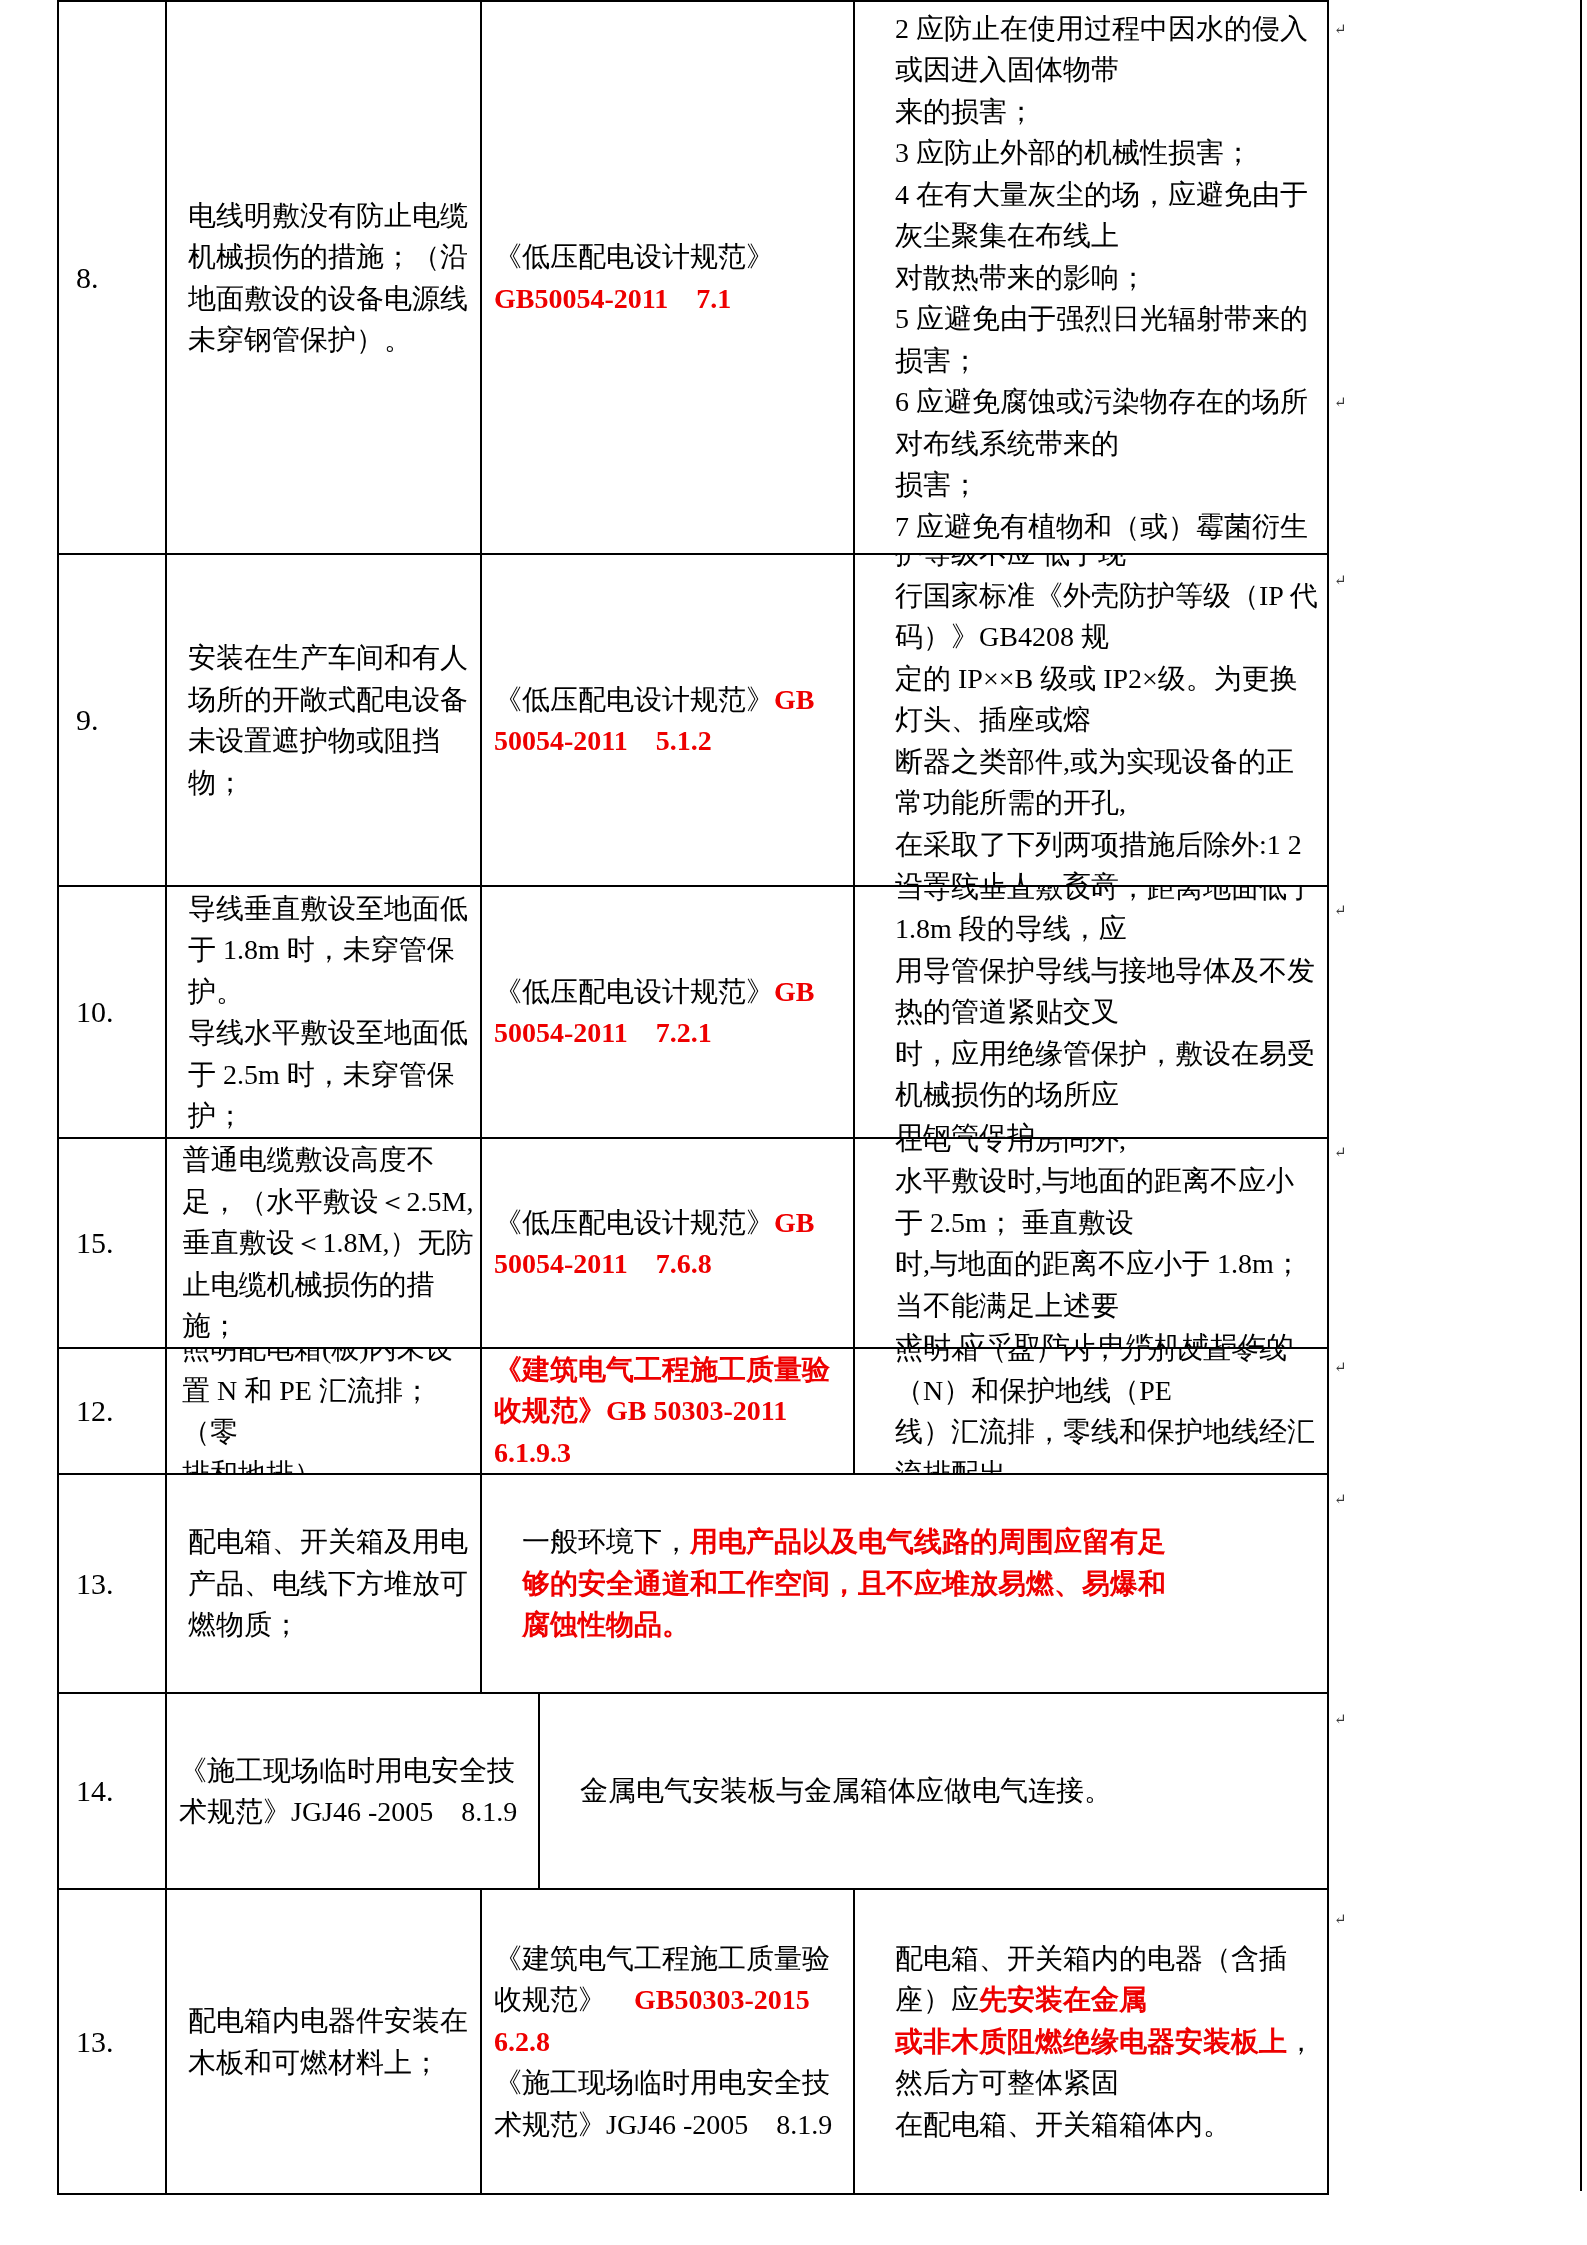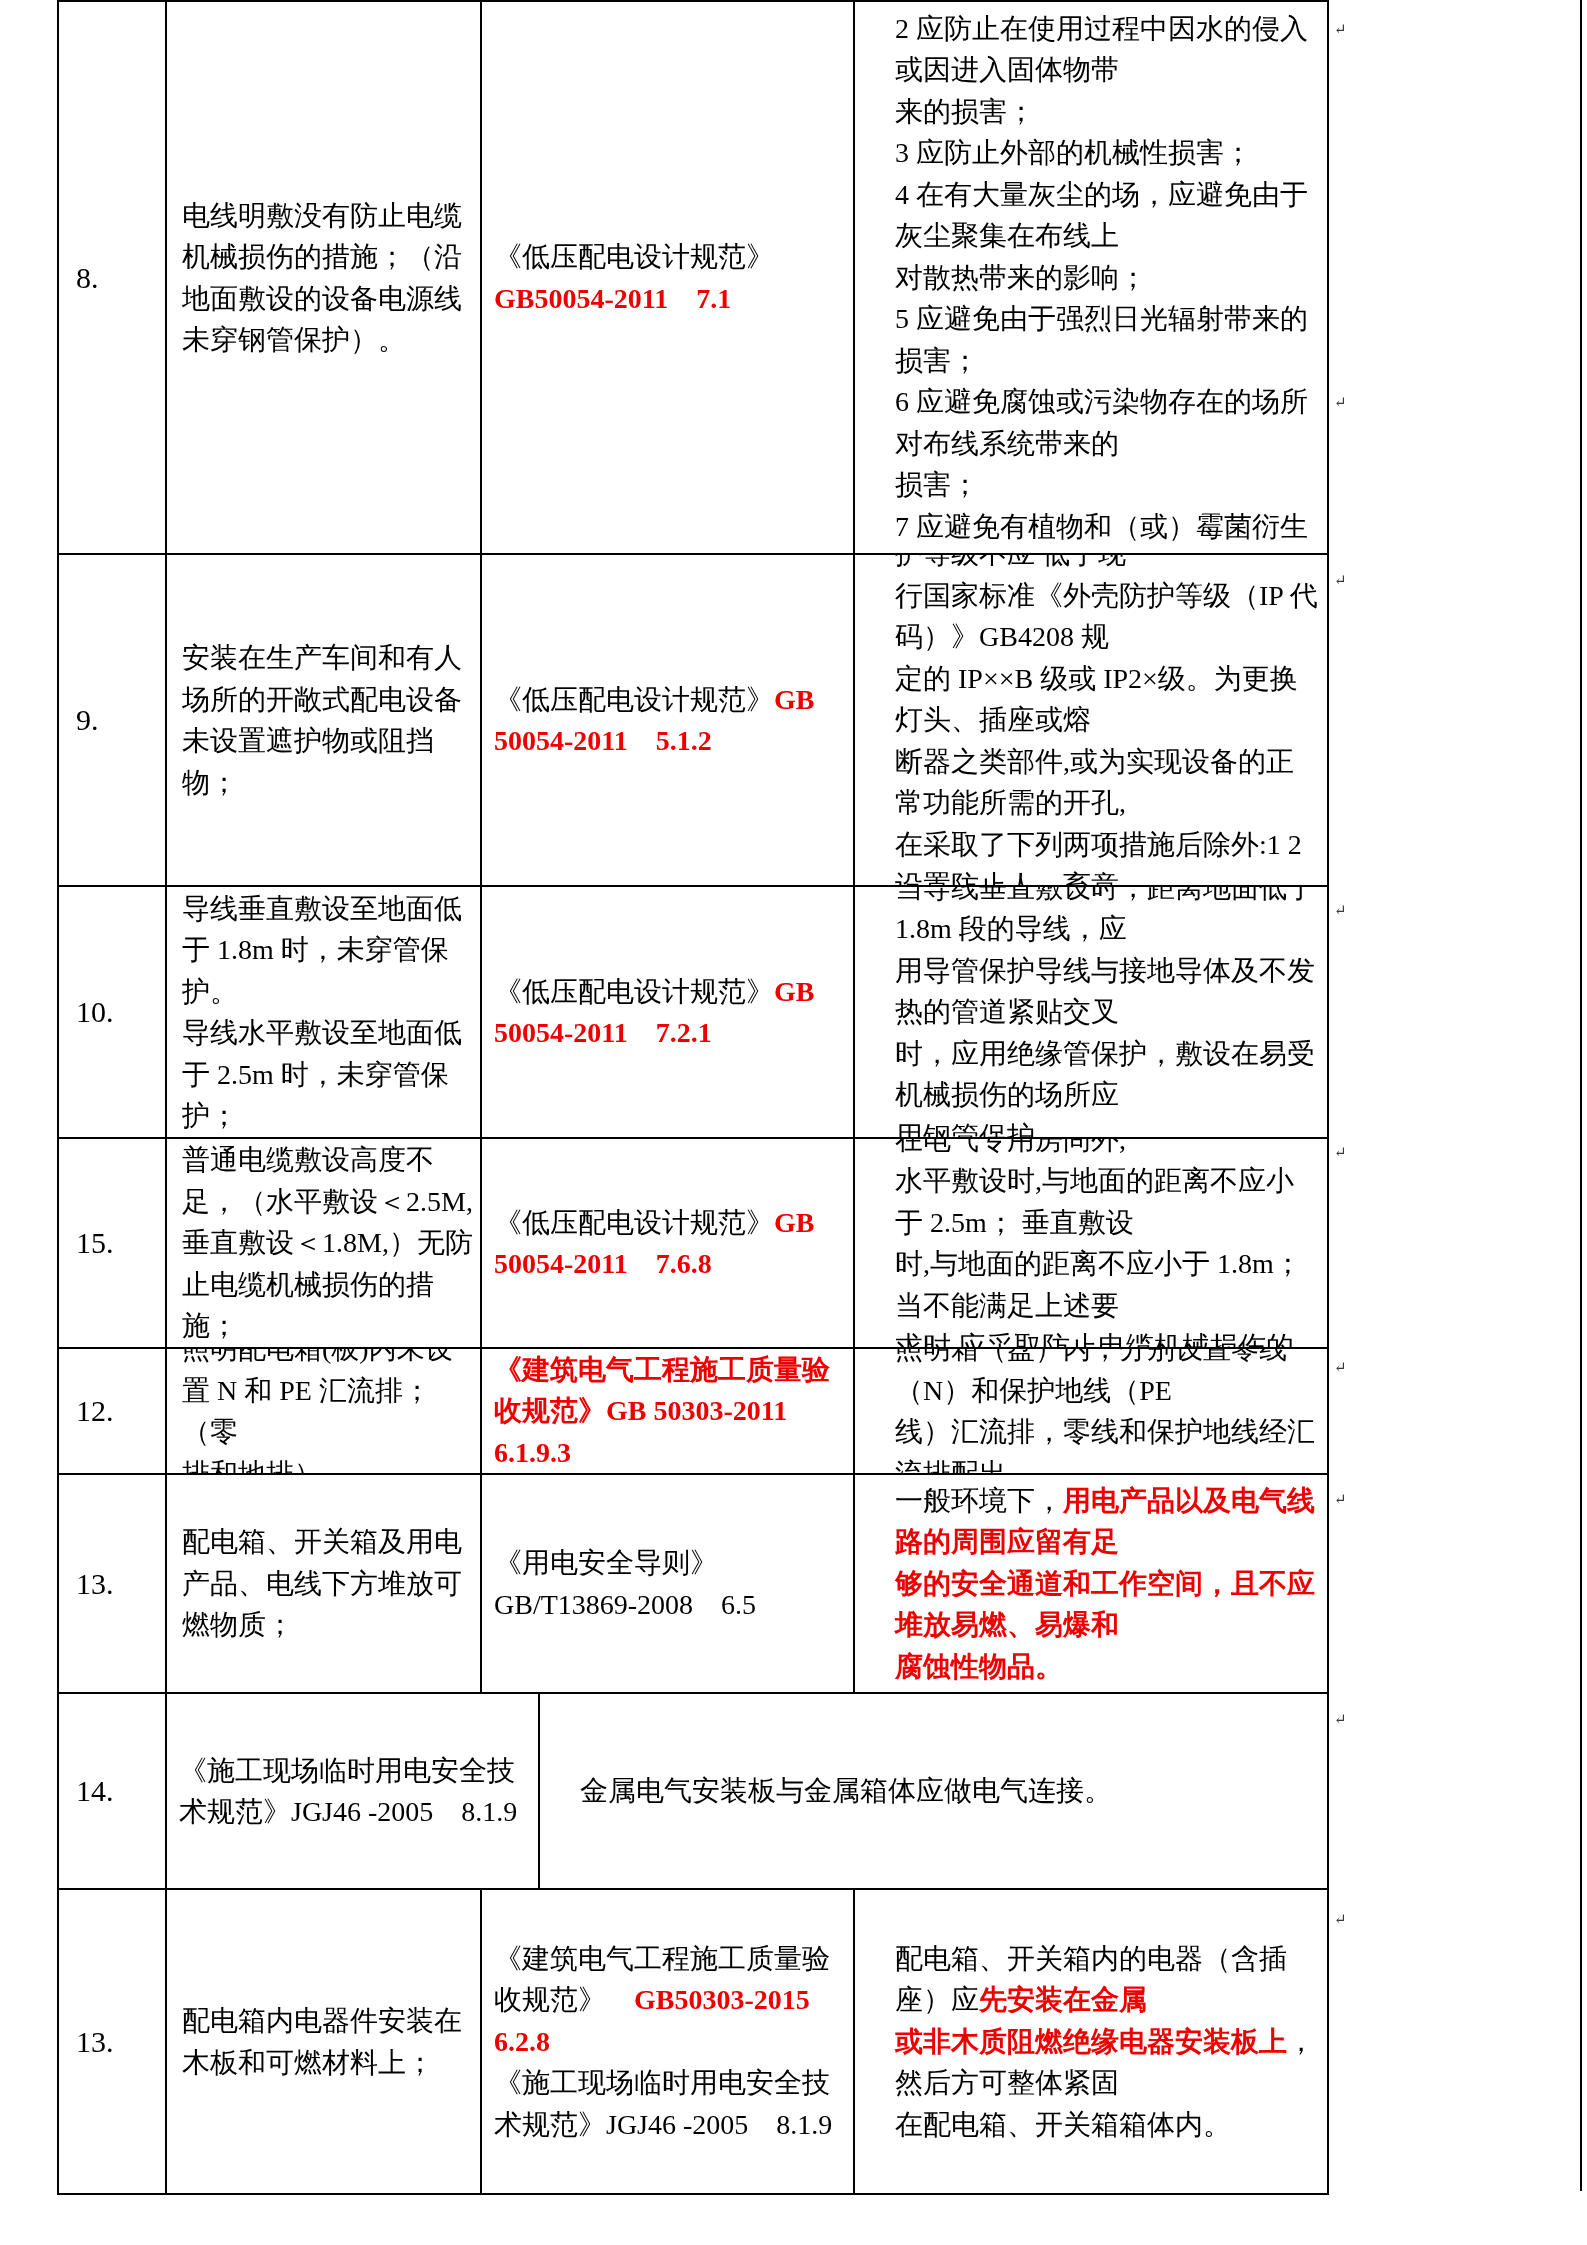--- a/index.html
+++ b/index.html
@@ -14,21 +14,21 @@
   }
   .t-row{display:flex;box-sizing:border-box;border-bottom:2px solid #000;}
   .t-row:last-child{border-bottom:none;}
   .cell{
     box-sizing:border-box;border-right:2px solid #000;
     display:flex;align-items:center;overflow:hidden;
   }
   .cell:last-child{border-right:none;padding-left:40px;}
   .c1{width:108px;padding-left:17px;}
   .c1 .num{font-size:30px;line-height:34px;}
-  .c2{width:315px;padding-left:15px;padding-right:6px;}
+  .c2{width:315px;padding-left:15px;padding-right:6px;justify-content:center;}
   .c3{width:373px;padding-left:12px;padding-right:12px;}
   .c4{flex:1;padding-left:10px;padding-right:6px;}
   .txt{font-size:28px;line-height:41.5px;white-space:pre-line;}
   .red{color:#ee0000;font-weight:bold;}
   .pmark{position:absolute;left:1334px;font-size:15px;color:#3a3a3a;line-height:15px;}
   .vline{position:absolute;left:1580px;top:0;width:2px;height:2191px;background:#000;}
 </style>
 </head>
 <body>
 
@@ -154,24 +154,20 @@
         </div>
       </div>
       <div class="t-row" style="height: 219px;">
         <div class="cell c1">
           <span class="num">13.</span>
         </div>
         <div class="cell c2">
           <div class="txt"><span>配电箱、开关箱及用电
 产品、电线下方堆放可
 燃物质；</span></div>
-        </div>
-        <div class="cell c3">
-          <div class="txt"><span>《用电安全导则》
-GB/T13869-2008　6.5</span></div>
         </div>
         <div class="cell c4">
           <div class="txt"><span>一般环境下，</span><span class="red">用电产品以及电气线路的周围应留有足
 够的安全通道和工作空间，且不应堆放易燃、易爆和
 腐蚀性物品。</span></div>
         </div>
       </div>
       <div class="t-row" style="height: 196px;">
         <div class="cell c1">
           <span class="num">14.</span>

